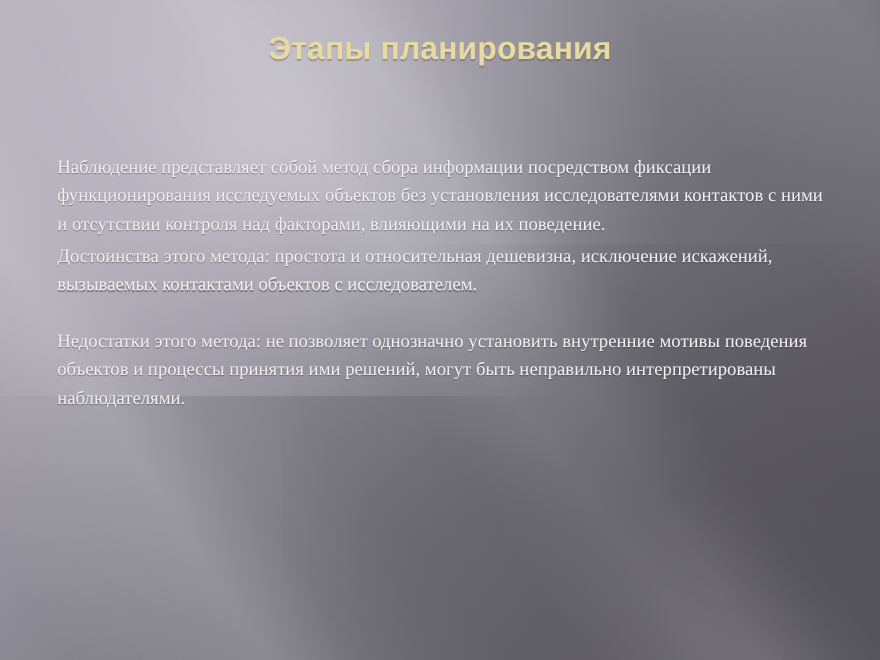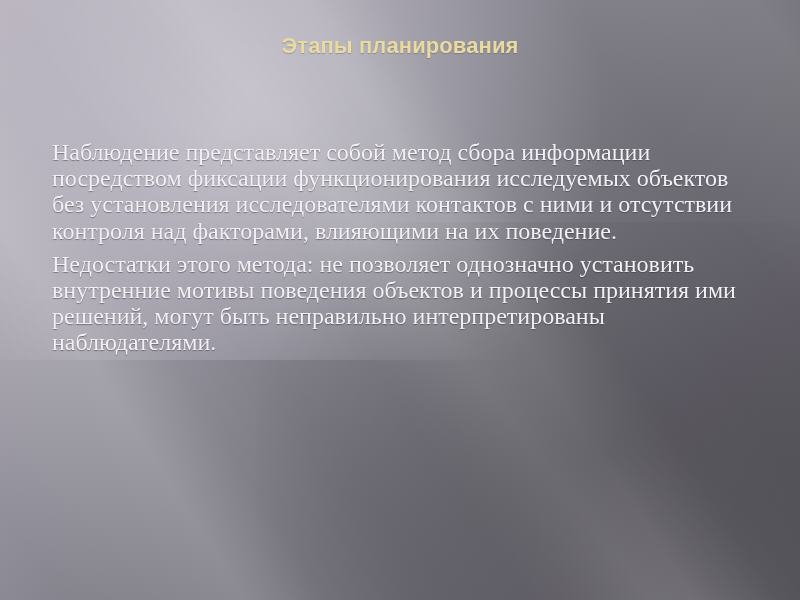--- a/index.html
+++ b/index.html
@@ -92,61 +92,62 @@
   }
 
   .slide-title {
     position: absolute;
     left: 60px;
     top: 26px;
     width: 680px;
     text-align: center;
     font-family: "Liberation Sans", sans-serif;
     font-weight: bold;
-    font-size: 22px;
+    font-size: 29px;
     line-height: 39px;
     color: #e9daa2;
     letter-spacing: 0.1px;
     text-shadow: 0 1px 1px rgba(70,62,40,0.30);
   }
   .slide-title .tline { display: block; }
 
   .body-block {
     position: absolute;
     left: 52px;
     top: 139px;
     width: 706px;
   }
   .para {
     font-family: "Liberation Serif", serif;
-    font-size: 24px;
+    font-size: 17px;
     line-height: 26.2px;
     color: #f2f0f4;
     text-align: left;
     margin: 0;
     text-shadow: 0 1px 1px rgba(40,38,45,0.45);
   }
   .para + .para { margin-top: 2px; }
-  .para.p3 { margin-top: 7px; }
+  .para.p3 { margin-top: 25px; }
 </style>
 </head>
 <body>
 
 <div id="slide">
 
   <div class="glow-tl"></div>
   <div class="streaks-a"></div>
   <div class="streaks-b"></div>
   <div class="shade-br"></div>
 
   <div class="content">
 
     <div class="slide-title">
       <span class="tline">Этапы планирования</span>
     </div>
 
     <div class="body-block">
       <p class="para p1">Наблюдение представляет собой метод сбора информации посредством фиксации функционирования исследуемых объектов без установления исследователями контактов с ними и отсутствии контроля над факторами, влияющими на их поведение.</p>
+      <p class="para p2">Достоинства этого метода: простота и относительная дешевизна, исключение искажений, вызываемых контактами объектов с исследователем.</p>
       <p class="para p3">Недостатки этого метода: не позволяет однозначно установить внутренние мотивы поведения объектов и процессы принятия ими решений, могут быть неправильно интерпретированы наблюдателями.</p>
     </div>
 
   </div>
 </div>
 
 </body></html>

